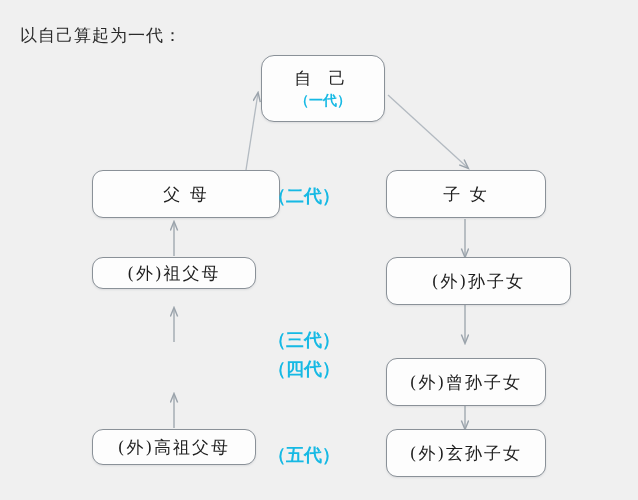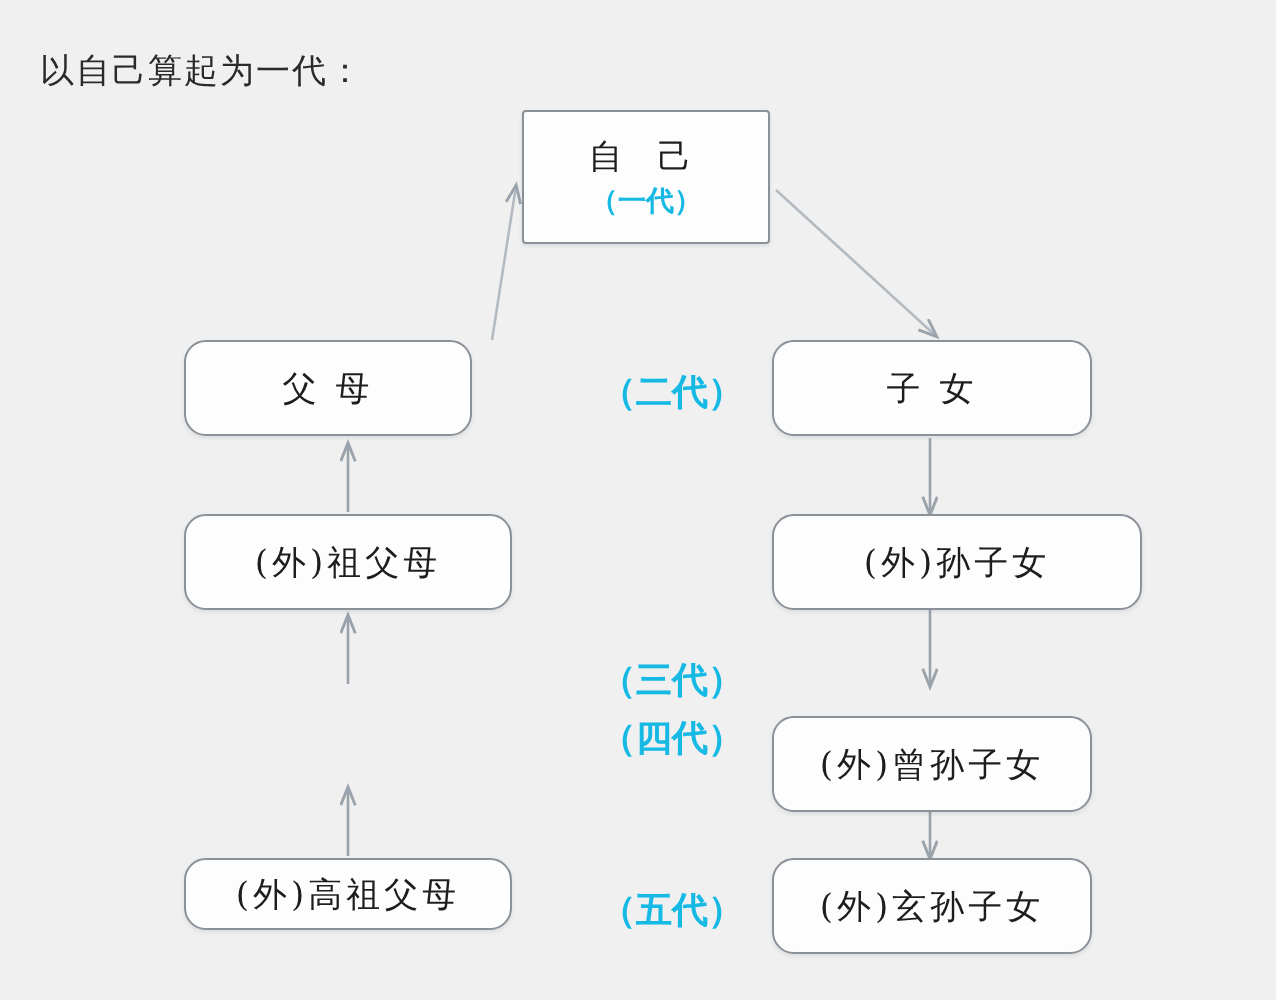--- a/index.html
+++ b/index.html
@@ -50,42 +50,42 @@
     box-shadow: 0 1px 2px rgba(120,130,140,0.18);
   }
   .node .line1 {
     font-size: 17px;
     color: #1d1d1d;
     letter-spacing: 2px;
     font-family: "DejaVu Serif", "Liberation Serif", serif;
     white-space: nowrap;
   }
   .node.self {
-    border-radius: 2px;
+    border-radius: 13px;
   }
   .node.self .line1 {
     letter-spacing: 6px;
     margin-bottom: 2px;
   }
   .node .line2 {
     font-size: 14px;
     font-weight: bold;
     color: #16b9e4;
     letter-spacing: 0px;
     font-family: "DejaVu Sans", "Liberation Sans", sans-serif;
     white-space: nowrap;
   }
   .gen-label {
     position: absolute;
     font-size: 18px;
     font-weight: bold;
     color: #16b9e4;
     font-family: "DejaVu Sans", "Liberation Sans", sans-serif;
     white-space: nowrap;
-    text-align: right;
+    text-align: left;
     letter-spacing: 0px;
   }
 </style>
 </head>
 <body>
 
 <div id="stage">
 
   <div class="title">以自己算起为一代：</div>
 
@@ -107,29 +107,29 @@
     <line x1="465" y1="219" x2="465" y2="257" stroke="#9aa3ab" stroke-width="1.3" marker-end="url(#ah)"></line>
     <line x1="465" y1="305" x2="465" y2="343" stroke="#9aa3ab" stroke-width="1.3" marker-end="url(#ah)"></line>
     <line x1="465" y1="391" x2="465" y2="429" stroke="#9aa3ab" stroke-width="1.3" marker-end="url(#ah)"></line>
   </svg>
 
   <div class="node self" style="left:261px; top:55px; width:124px; height:67px;">
     <div class="line1">自 己</div>
     <div class="line2">（一代）</div>
   </div>
 
-  <div class="node" style="left:92px; top:170px; width:144px; height:48px;">
+  <div class="node" style="left:92px; top:170px; width:188px; height:48px;">
     <div class="line1">父 母</div>
   </div>
   <div class="gen-label" style="left:268px; top:184px; width:104px;">（二代）</div>
   <div class="node" style="left:386px; top:170px; width:160px; height:48px;">
     <div class="line1">子 女</div>
   </div>
 
-  <div class="node" style="left:92px; top:257px; width:164px; height:48px;">
+  <div class="node" style="left:92px; top:257px; width:164px; height:32px;">
     <div class="line1">(外)祖父母</div>
   </div>
   <div class="gen-label" style="left:268px; top:288px; width:104px;margin-top:40px;">（三代）</div>
   <div class="node" style="left:386px; top:257px; width:185px; height:48px;">
     <div class="line1">(外)孙子女</div>
   </div>
 
   <div class="gen-label" style="left:268px; top:357px; width:104px;">（四代）</div>
   <div class="node" style="left:386px; top:358px; width:160px; height:48px;">
     <div class="line1">(外)曾孙子女</div>

